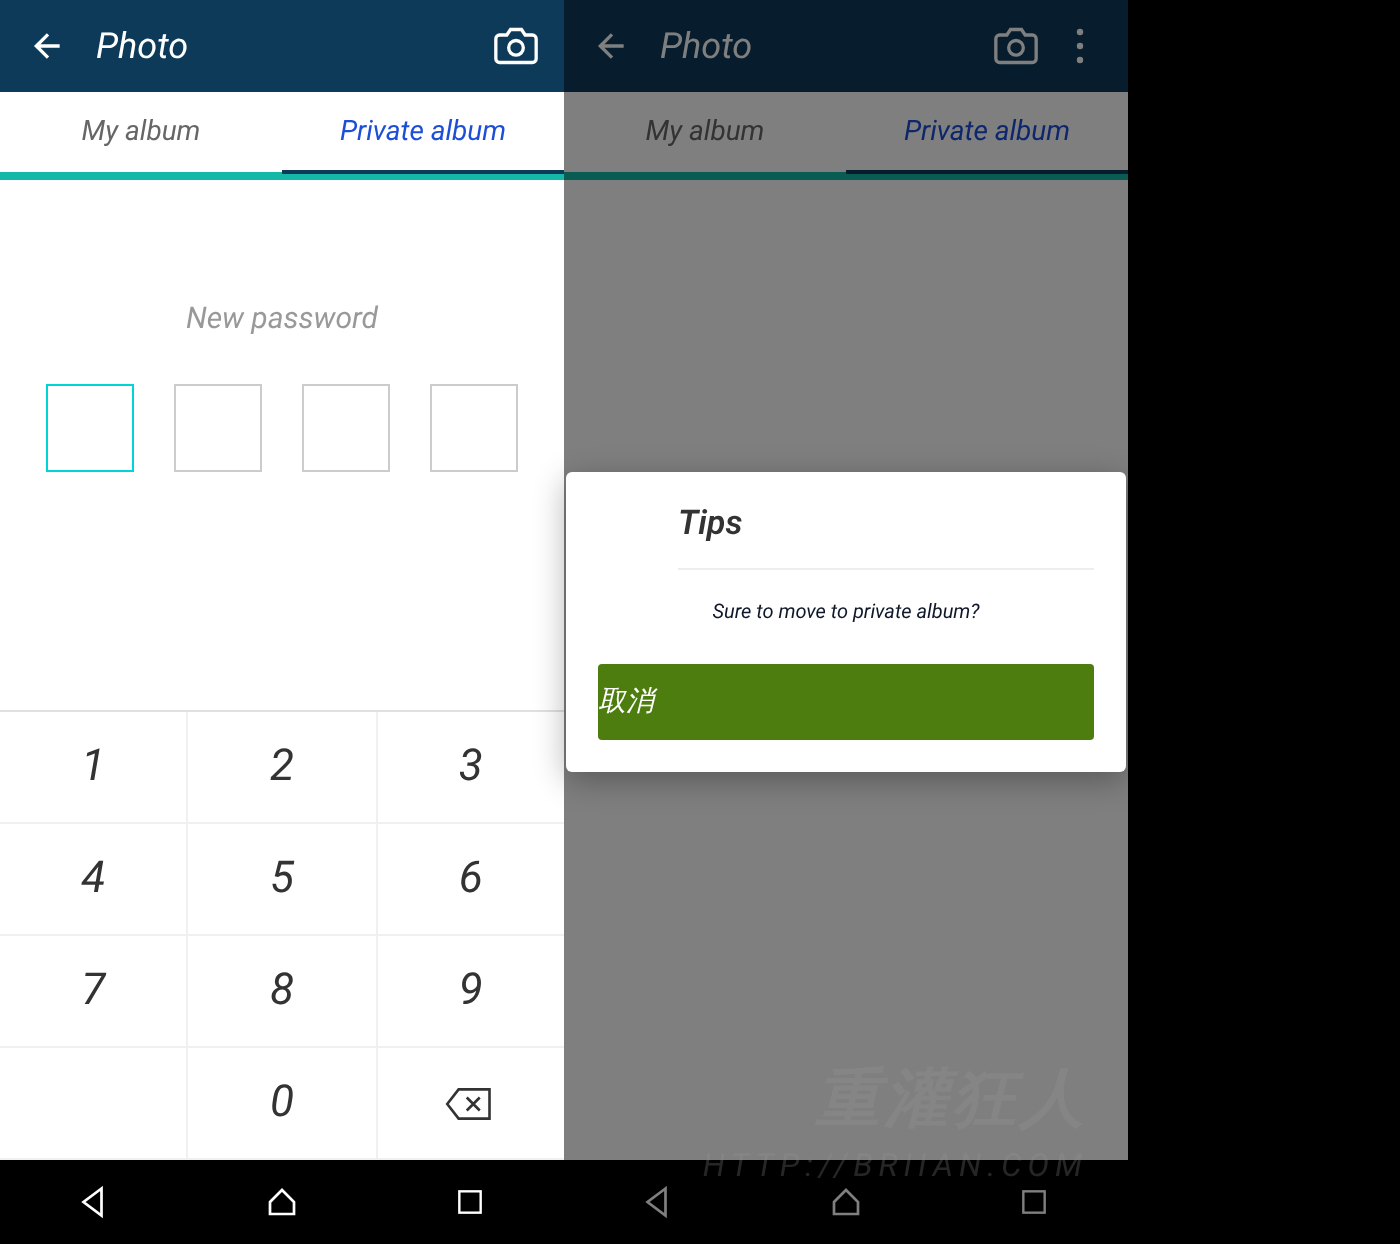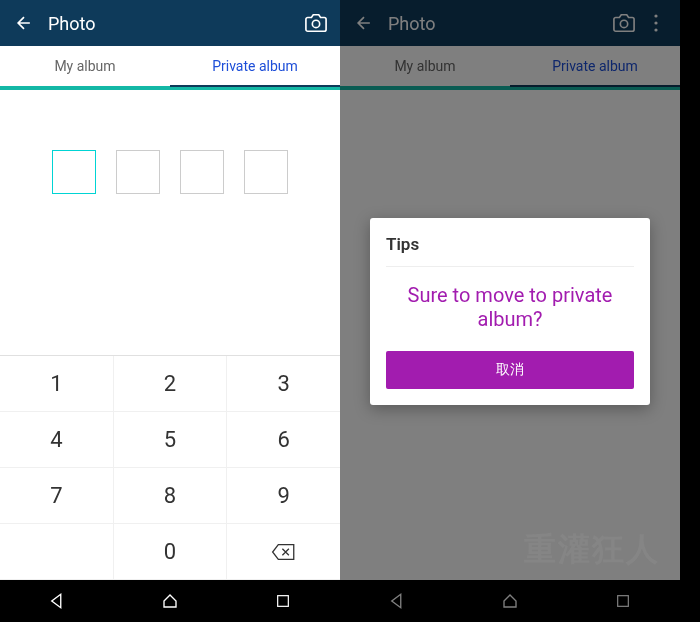--- a/index.html
+++ b/index.html
@@ -1,17 +1,17 @@
 <!DOCTYPE html>
 <html><head>
 <meta charset="utf-8">
 <style>
 * { box-sizing: border-box; margin: 0; padding: 0; }
 body { font-family: -apple-system, BlinkMacSystemFont, "Segoe UI", Roboto, sans-serif; background: #000; }
-.container { display: flex; width: 680px; height: 622px; position: relative; }
+.container { display: flex; width: 564px; height: 622px; position: relative; font-style: italic; }
 .screen { width: 350px; height: 622px; background: #fff; display: flex; flex-direction: column; position: relative; }
 .header { background: #0e3a5a; height: 46px; display: flex; align-items: center; padding: 0 12px; color: #fff; }
 .header .back-icon { width: 24px; height: 24px; display: flex; align-items: center; justify-content: center; }
 .header .title { font-size: 18px; margin-left: 12px; flex: 1; font-weight: 400; }
 .header .camera-icon { width: 24px; height: 24px; display: flex; align-items: center; justify-content: center; }
 .header .more-icon { width: 24px; height: 24px; display: flex; align-items: center; justify-content: center; margin-left: 8px; }
 .tabs { display: flex; height: 44px; border-bottom: 4px solid #14b8a6; }
 .tab { flex: 1; display: flex; align-items: center; justify-content: center; font-size: 14px; color: #666; cursor: pointer; position: relative; }
 .tab.active { color: #1d4ed8; }
 .tab.active::after { content: ""; position: absolute; bottom: -1px; left: 0; right: 0; height: 2px; background: #0e3a5a; }
@@ -22,24 +22,24 @@
 .pin-box.active { border: 1px solid #00d4d4; }
 .keypad { background: #fff; border-top: 1px solid #e0e0e0; }
 .keypad-row { display: flex; height: 56px; }
 .key { flex: 1; display: flex; align-items: center; justify-content: center; font-size: 22px; color: #333; border-right: 1px solid #f0f0f0; border-bottom: 1px solid #f0f0f0; cursor: pointer; }
 .key:last-child { border-right: none; }
 .key.empty { background: #fff; }
 .navbar { background: #000; height: 42px; display: flex; align-items: center; justify-content: space-around; }
 .nav-icon { width: 22px; height: 22px; display: flex; align-items: center; justify-content: center; }
 .screen2-overlay { position: absolute; inset: 0; background: rgba(0,0,0,0.5); display: flex; align-items: center; justify-content: center; }
 .dialog { background: #fff; width: 280px; border-radius: 3px; padding: 16px; box-shadow: 0 4px 16px rgba(0,0,0,0.3); }
-.dialog-title { font-size: 17px; font-weight: 600; color: #333; padding-bottom: 12px; border-bottom: 1px solid #eee; margin-bottom: 16px; }
-.dialog-msg { font-size: 20px; color: #a21caf; text-align: center; margin-bottom: 20px; }
+.dialog-title { font-size: 17px; font-weight: 600; color: #333; padding-bottom: 12px; border-bottom: 1px solid #eee; margin-bottom: 16px; margin-left: 40px; }
+.dialog-msg { font-size: 10px; color: #0f172a; text-align: center; margin-bottom: 20px; }
 .dialog-btns { display: flex; gap: 12px; }
-.dialog-btn { flex: 1; background: #a21caf; color: #fff; padding: 10px 0; text-align: center; font-size: 14px; cursor: pointer; border-radius: 2px; }
+.dialog-btn { flex: 1; background: #4d7c0f; color: #fff; padding: 10px 0; font-size: 14px; cursor: pointer; border-radius: 2px; }
 .screen2-bg { position: absolute; inset: 0; display: flex; flex-direction: column; }
 .screen2-content { flex: 1; background: #fff; }
 .watermark { position: absolute; bottom: 50px; right: 20px; font-size: 32px; color: rgba(150,150,150,0.3); font-weight: bold; letter-spacing: 2px; pointer-events: none; }
 .watermark-sub { position: absolute; bottom: 30px; right: 20px; font-size: 16px; color: rgba(150,150,150,0.25); letter-spacing: 3px; pointer-events: none; }
 </style>
 </head>
 <body>
 
 <div class="container">
 
@@ -56,20 +56,21 @@
             <path d="M23 19a2 2 0 0 1-2 2H3a2 2 0 0 1-2-2V8a2 2 0 0 1 2-2h4l2-3h6l2 3h4a2 2 0 0 1 2 2z"></path>
             <circle cx="12" cy="13" r="4"></circle>
           </svg>
       </div>
     </div>
     <div class="tabs">
       <div class="tab">My album</div>
       <div class="tab active">Private album</div>
     </div>
     <div class="content">
+      <div class="prompt">New password</div>
       <div class="pin-boxes">
         <div class="pin-box active"></div>
         <div class="pin-box"></div>
         <div class="pin-box"></div>
         <div class="pin-box"></div>
       </div>
     </div>
     <div class="keypad">
       <div class="keypad-row">
         <div class="key">1</div>
@@ -165,14 +166,15 @@
     <div class="screen2-overlay">
       <div class="dialog">
         <div class="dialog-title">Tips</div>
         <div class="dialog-msg">Sure to move to private album?</div>
         <div class="dialog-btns">
           <div class="dialog-btn">取消</div>
         </div>
       </div>
     </div>
     <div class="watermark">重灌狂人</div>
+    <div class="watermark-sub">HTTP://BRIIAN.COM</div>
   </div>
 </div>
 
 </body></html>

